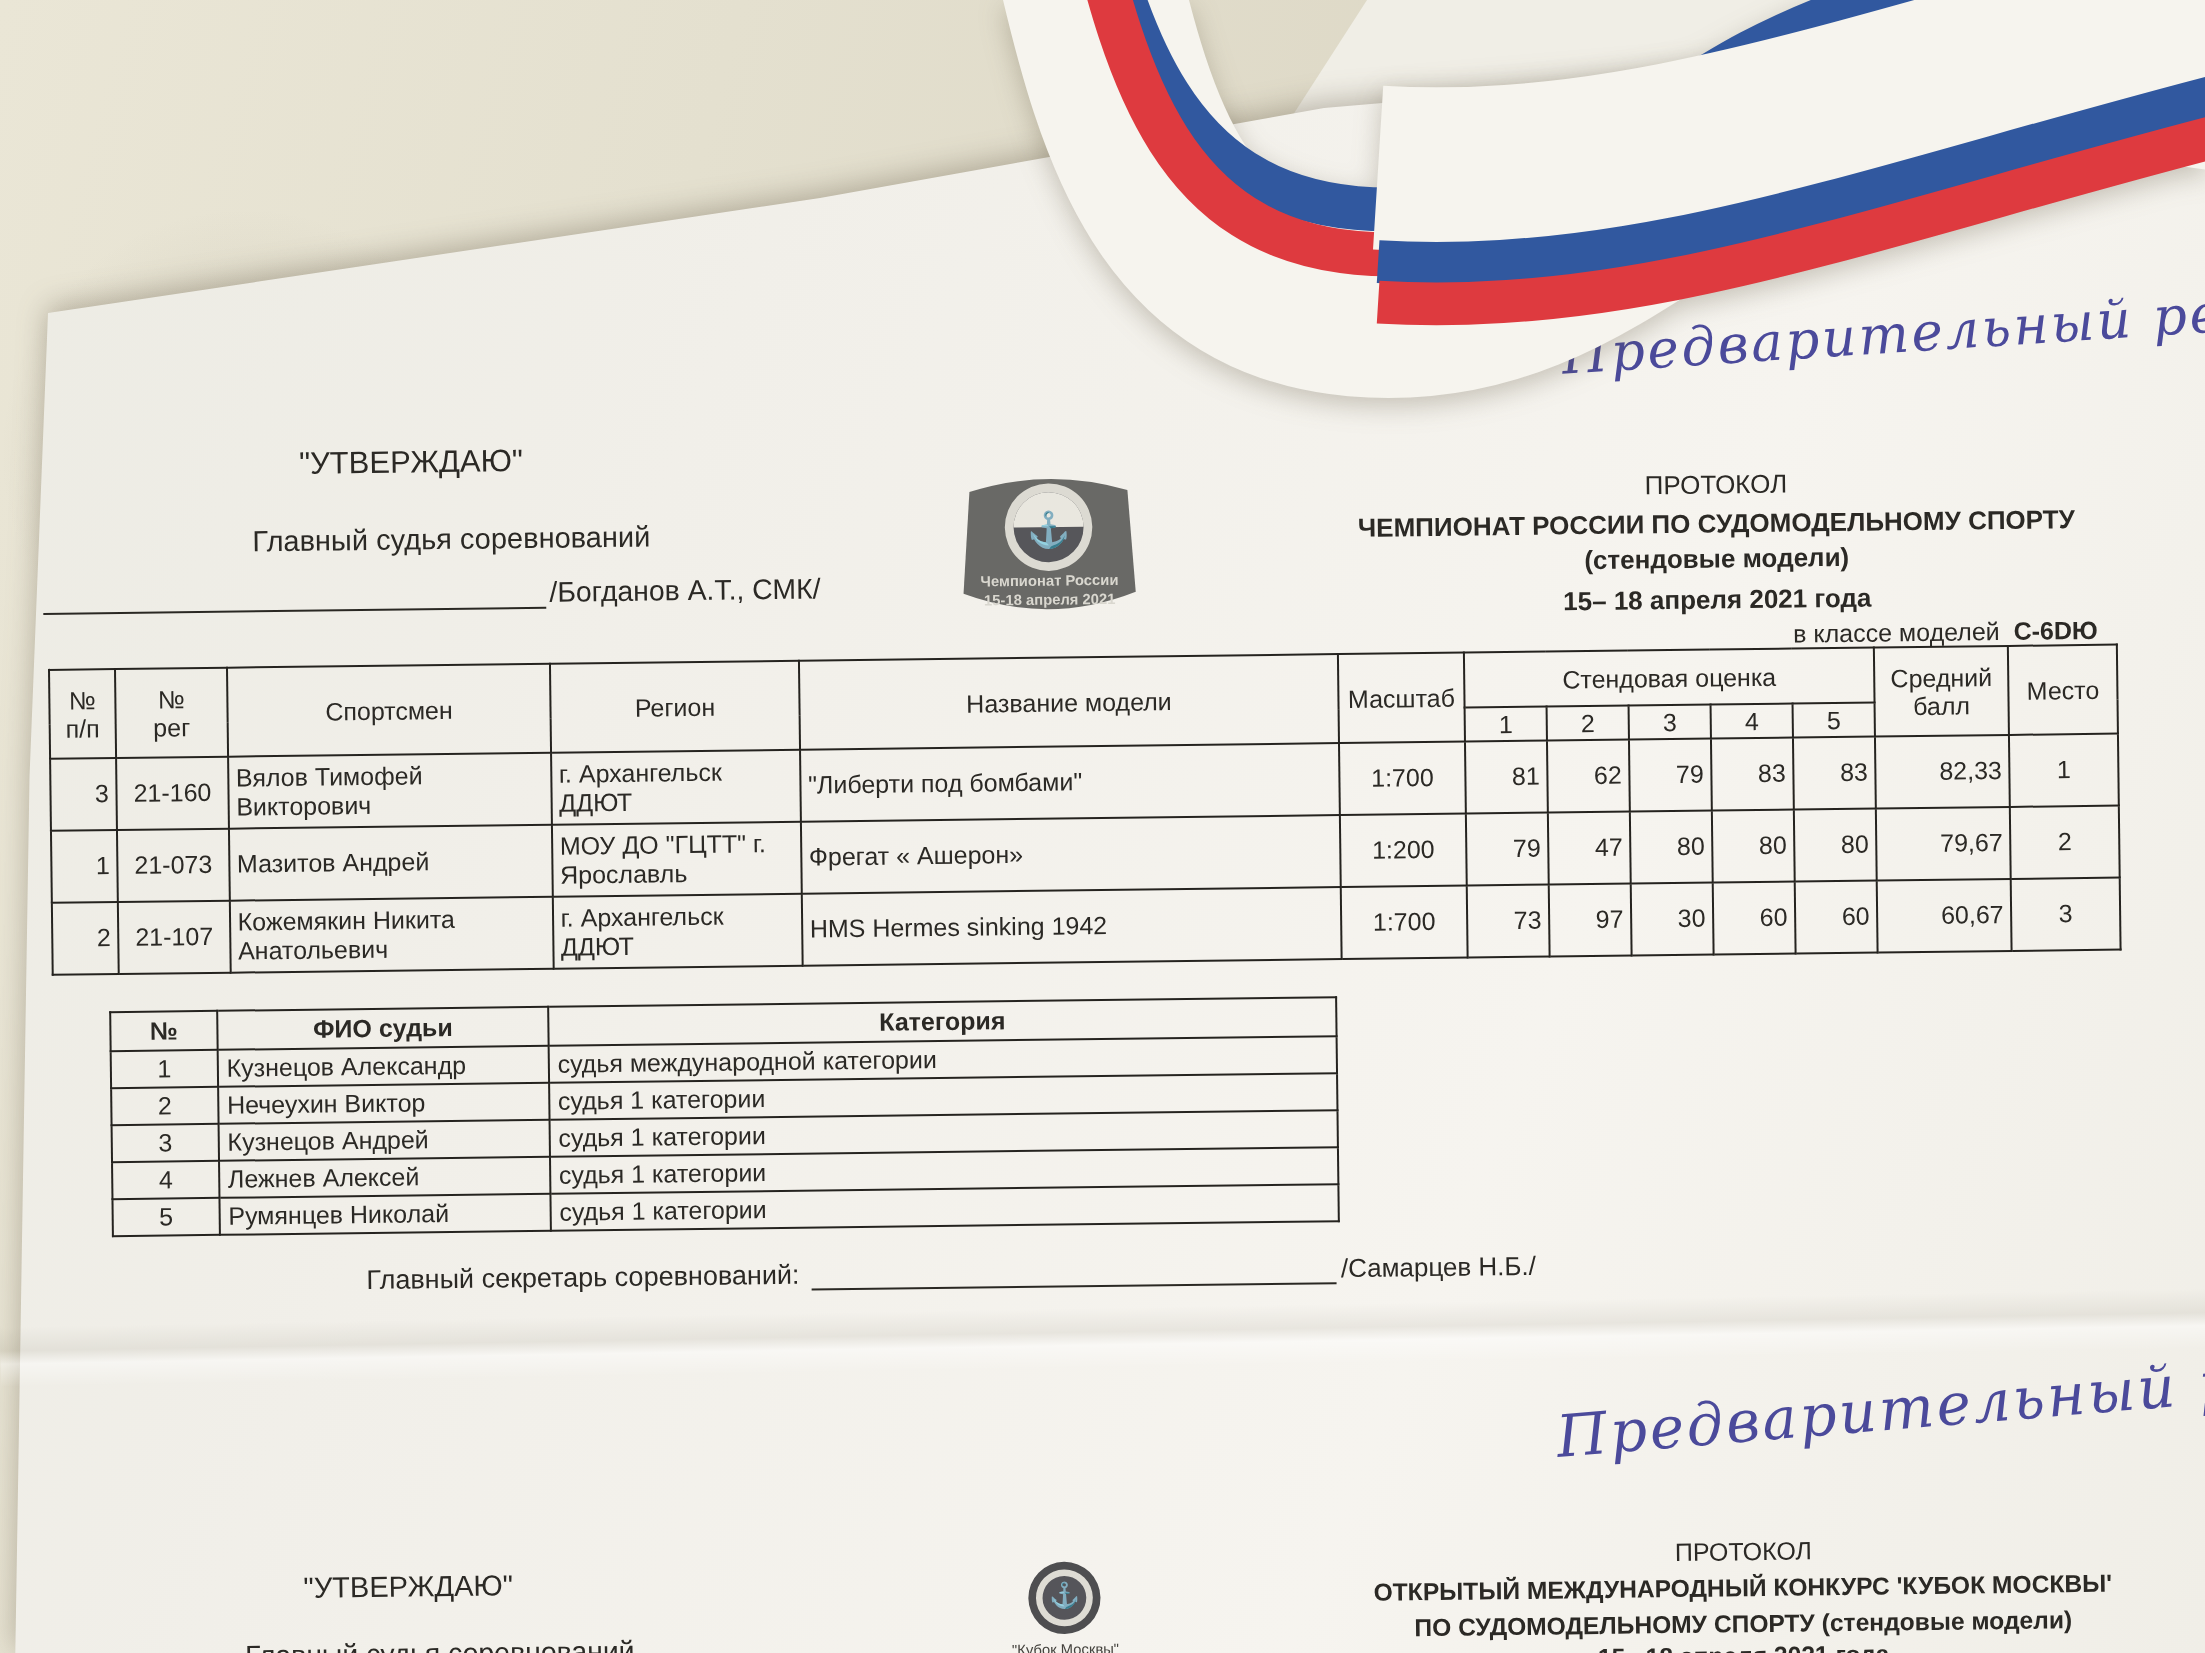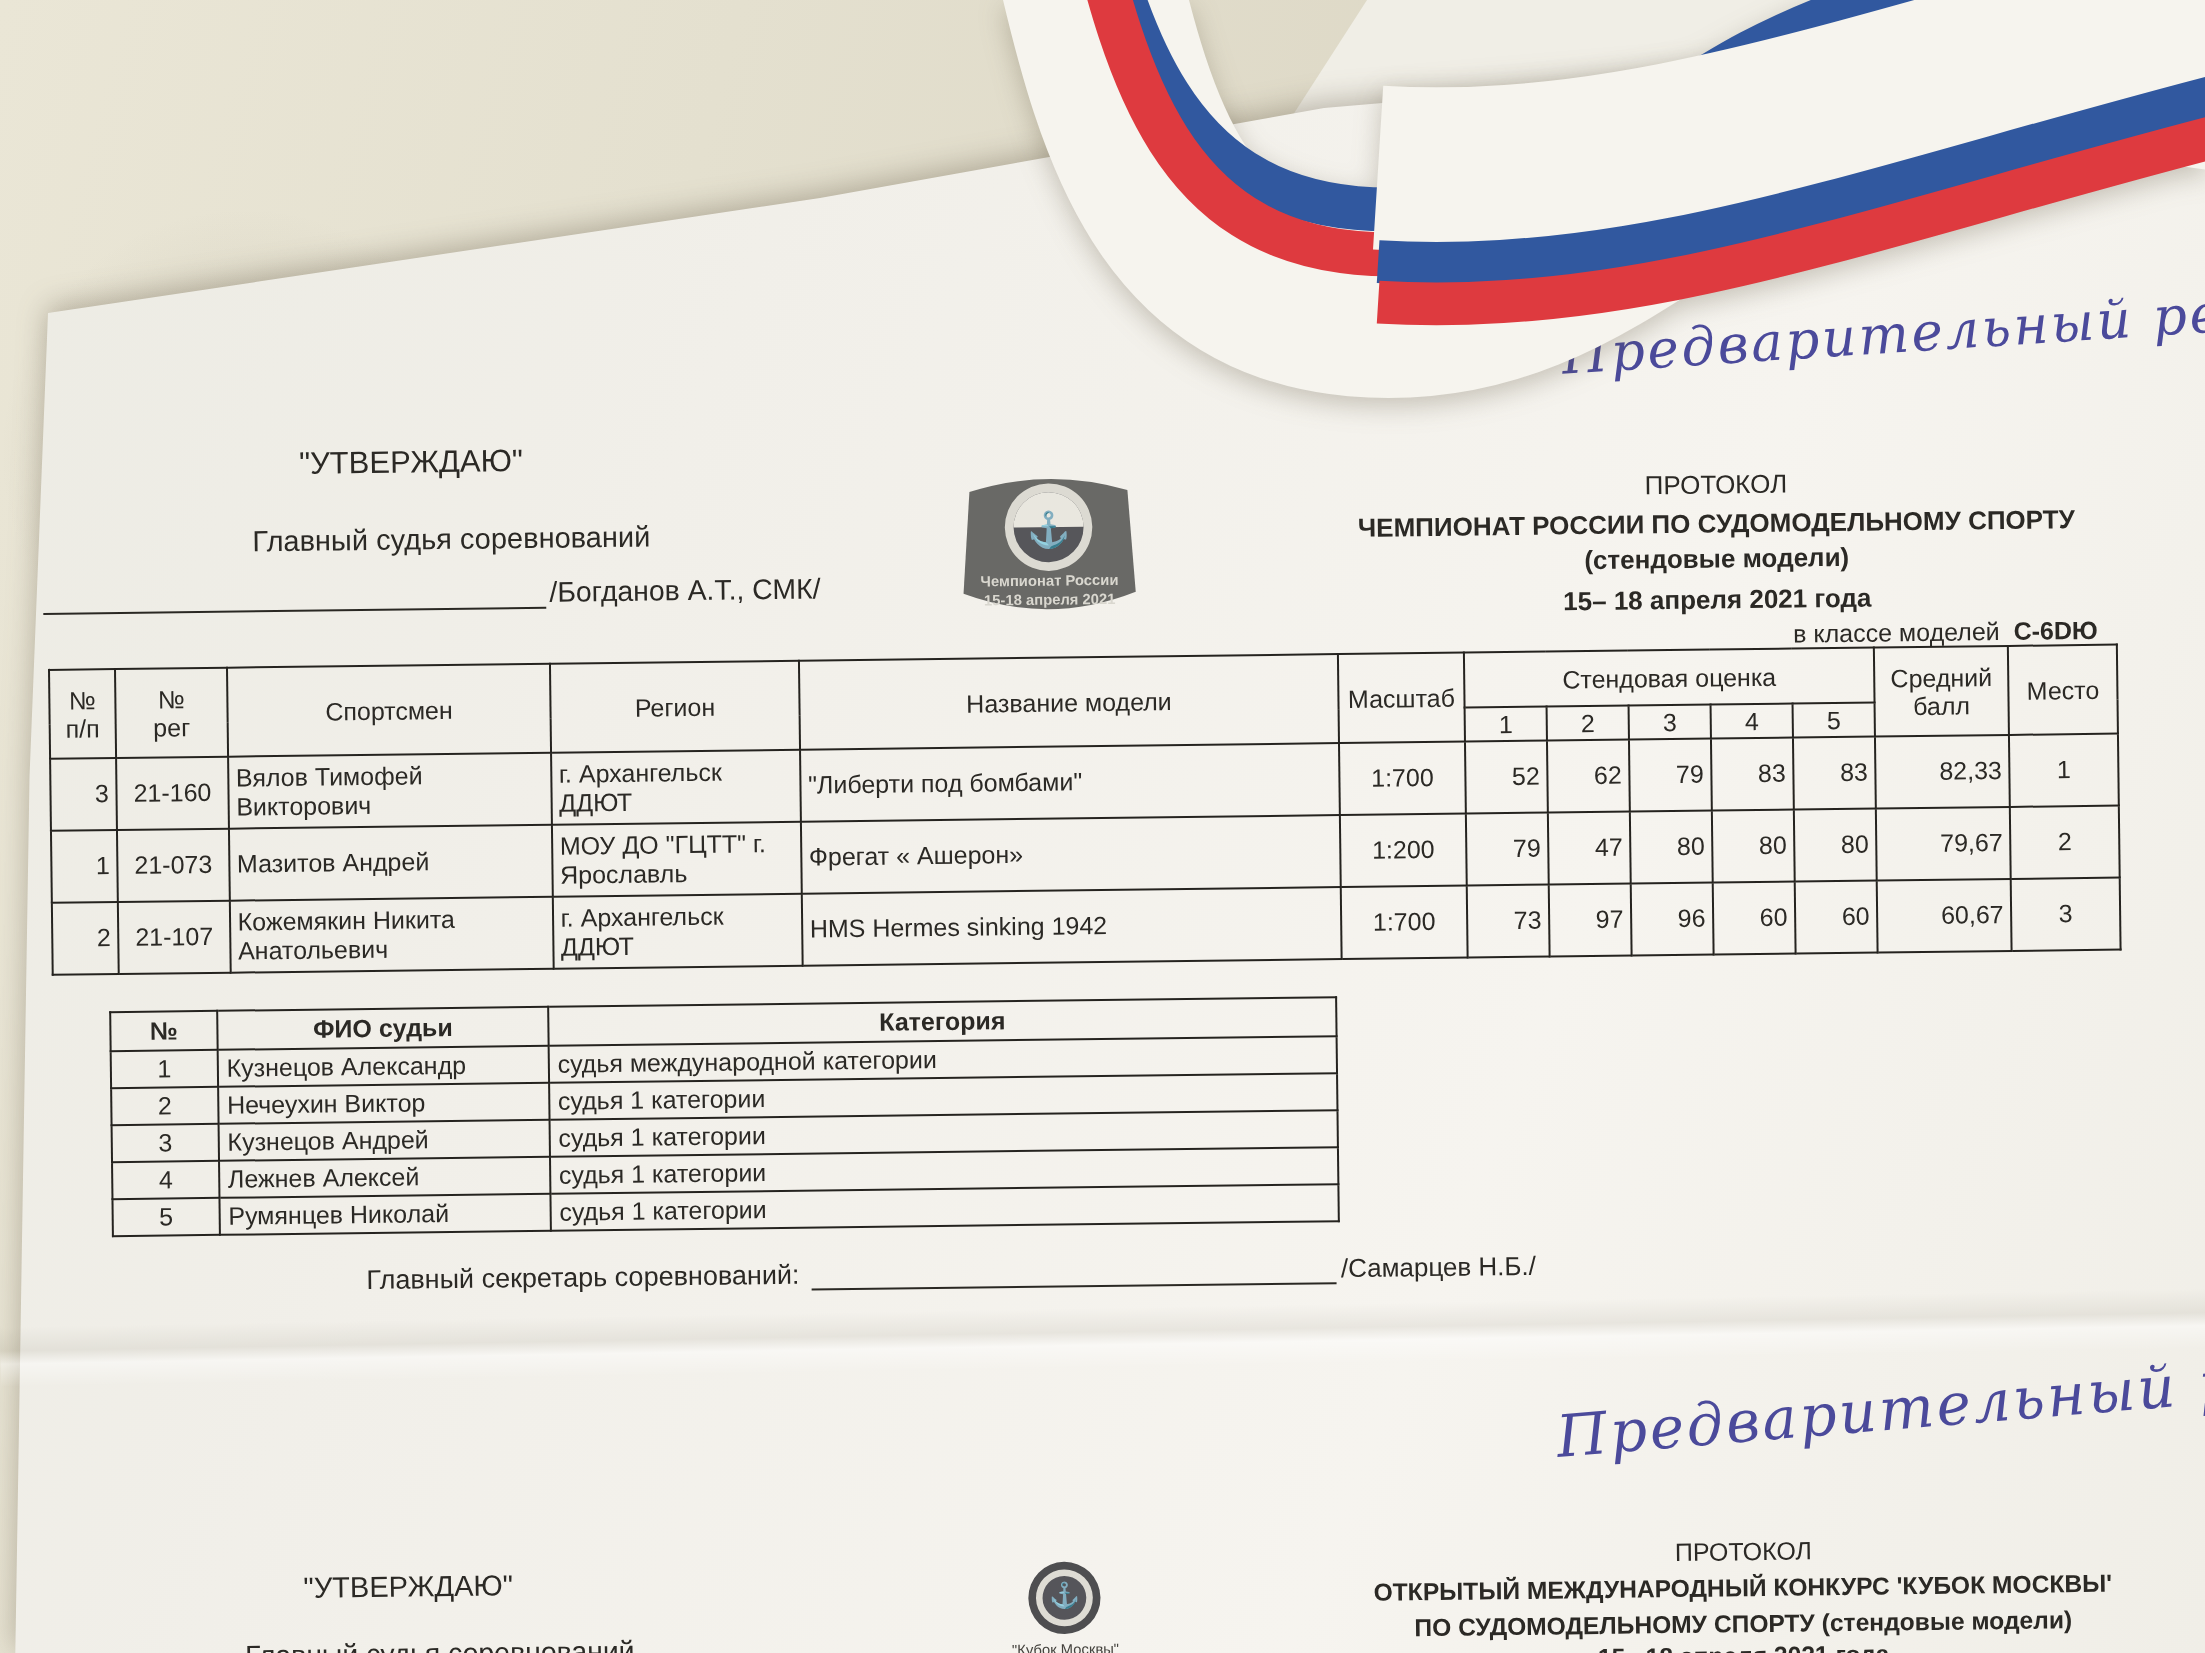--- a/index.html
+++ b/index.html
@@ -121,21 +121,21 @@
         <th>4</th>
         <th>5</th>
       </tr>
       <tr style="height:72px;">
         <td class="td-num">3</td>
         <td class="td-ctr">21-160</td>
         <td>Вялов Тимофей Викторович</td>
         <td>г. Архангельск ДДЮТ</td>
         <td>"Либерти под бомбами"</td>
         <td class="td-ctr">1:700</td>
-        <td class="td-num">52</td>
+        <td class="td-num">81</td>
         <td class="td-num">62</td>
         <td class="td-num">79</td>
         <td class="td-num">83</td>
         <td class="td-num">83</td>
         <td class="td-num">82,33</td>
         <td class="td-ctr">1</td>
       </tr>
       <tr style="height:72px;">
         <td class="td-num">1</td>
         <td class="td-ctr">21-073</td>
@@ -153,21 +153,21 @@
       </tr>
       <tr style="height:72px;">
         <td class="td-num">2</td>
         <td class="td-ctr">21-107</td>
         <td>Кожемякин Никита Анатольевич</td>
         <td>г. Архангельск ДДЮТ</td>
         <td>HMS Hermes sinking 1942</td>
         <td class="td-ctr">1:700</td>
         <td class="td-num">73</td>
         <td class="td-num">97</td>
-        <td class="td-num">96</td>
+        <td class="td-num">30</td>
         <td class="td-num">60</td>
         <td class="td-num">60</td>
         <td class="td-num">60,67</td>
         <td class="td-ctr">3</td>
       </tr>
     </tbody>
       </table>
 
     <table class="jud-table abs" style="left:107px;top:999px;width:1225px;">
       <colgroup>

